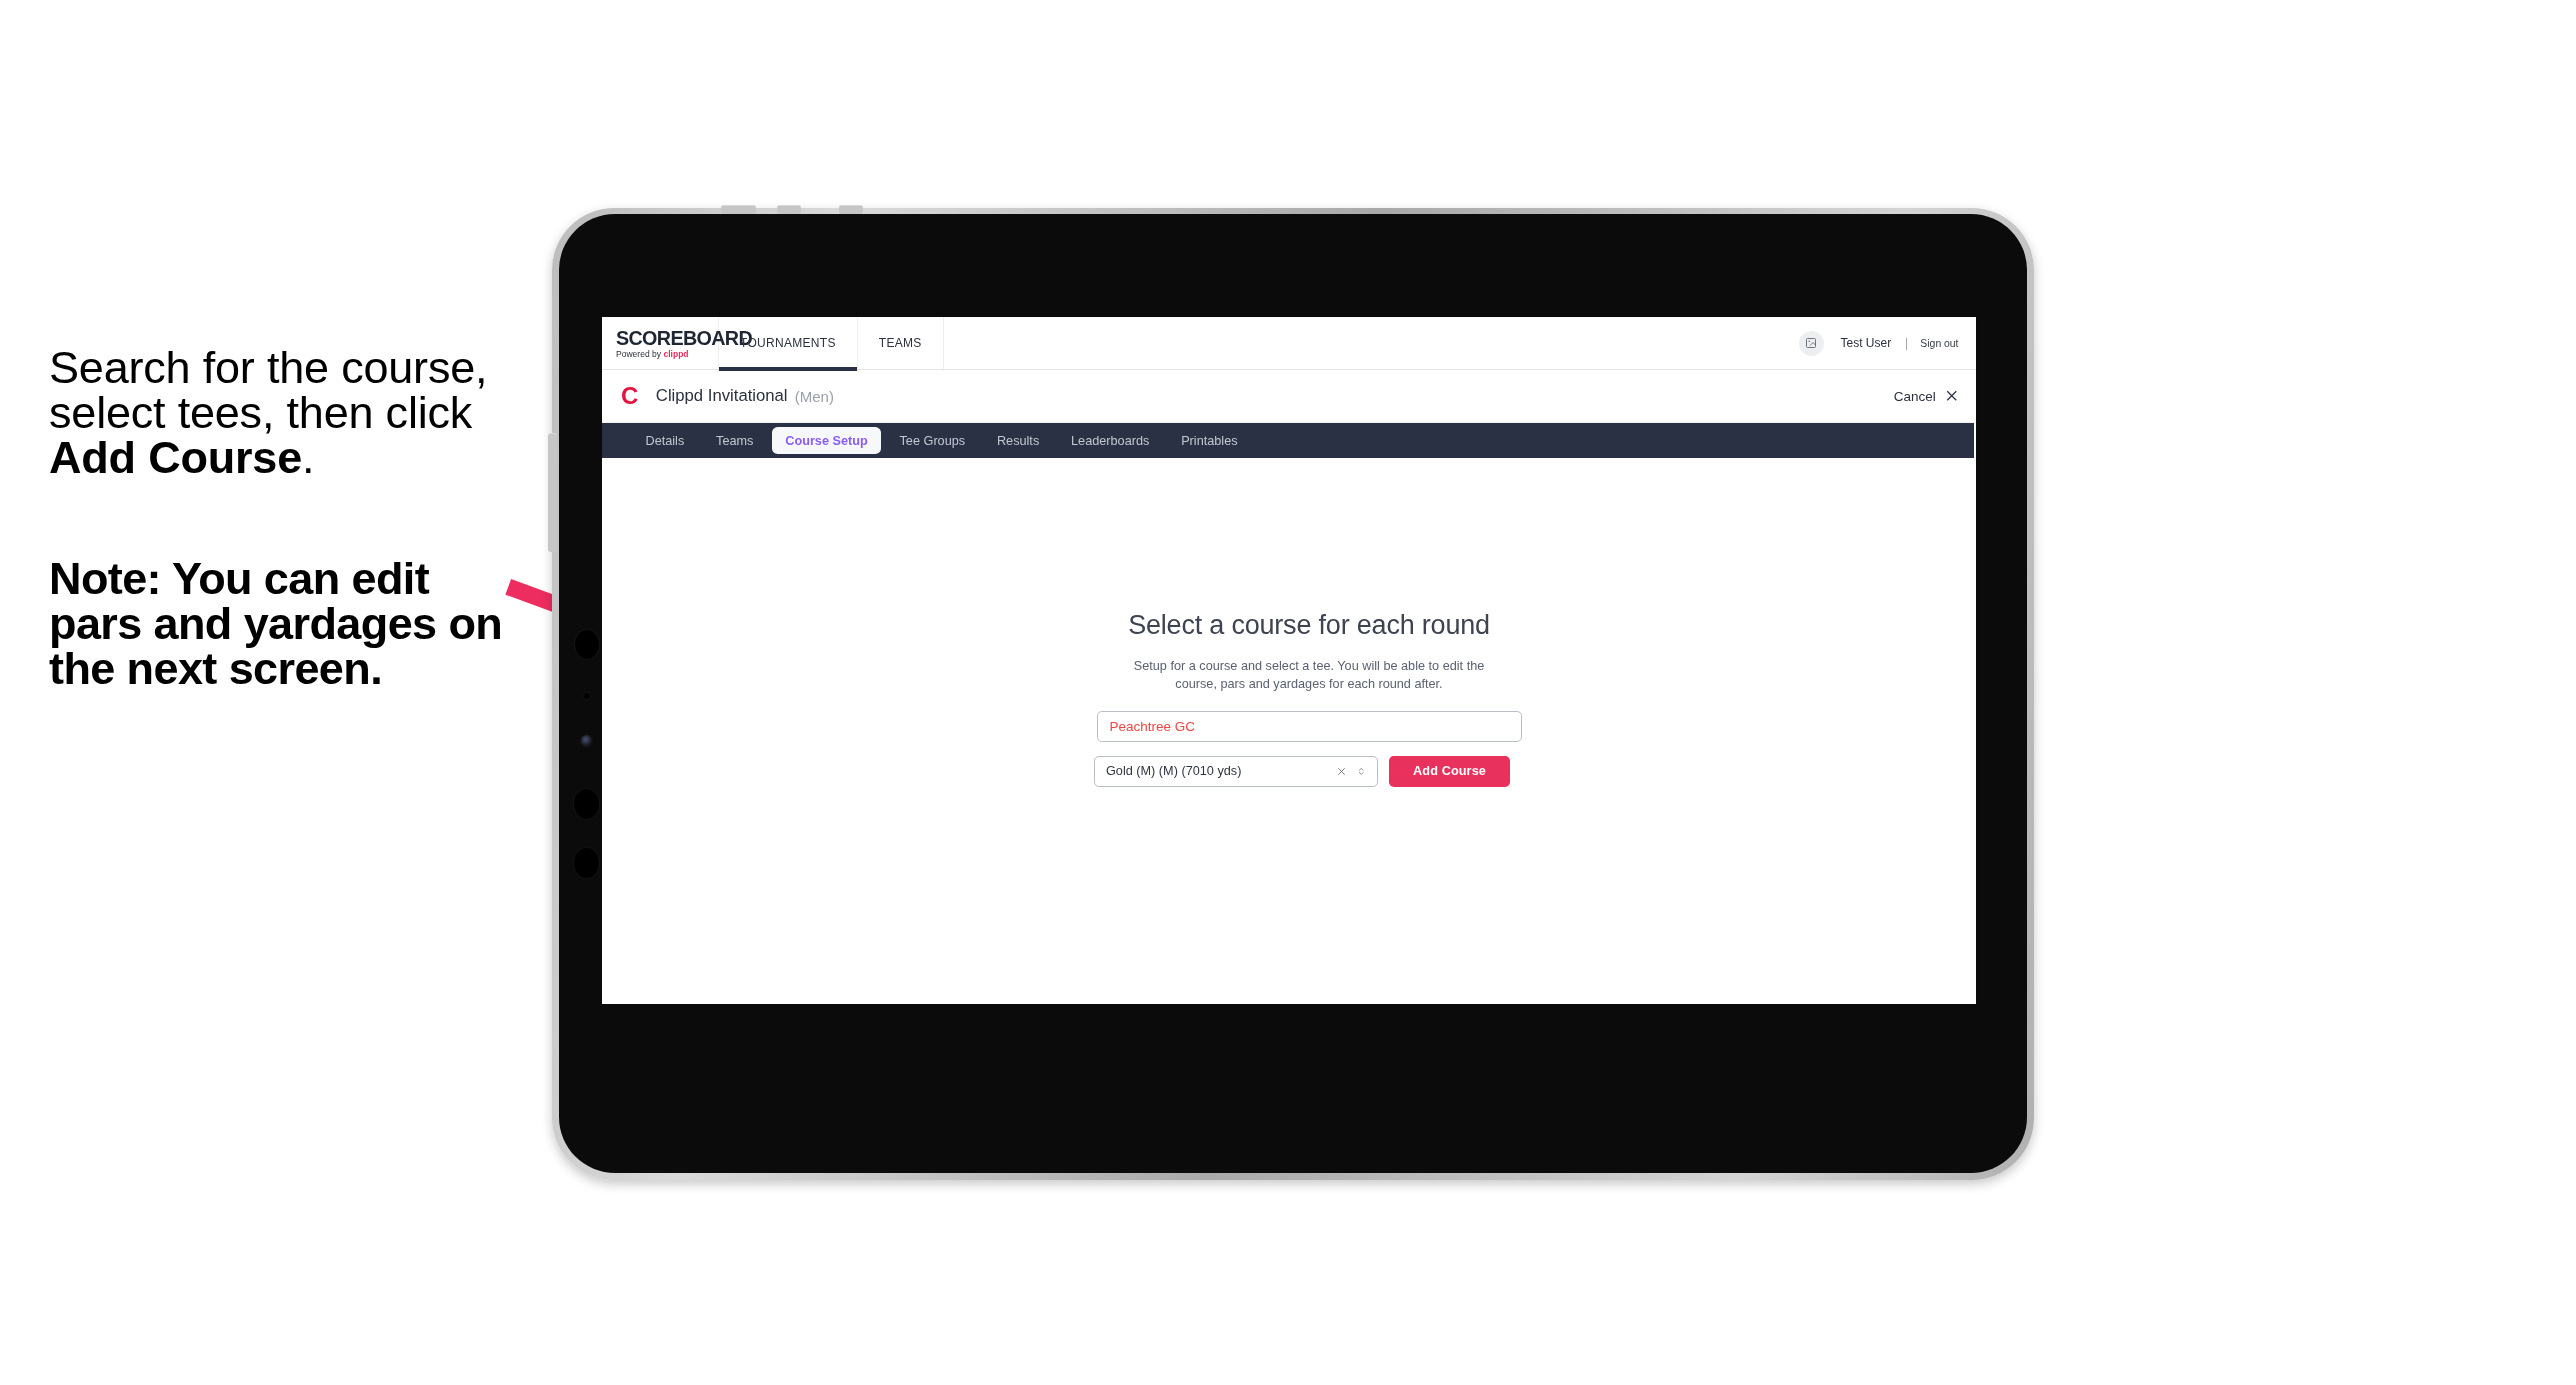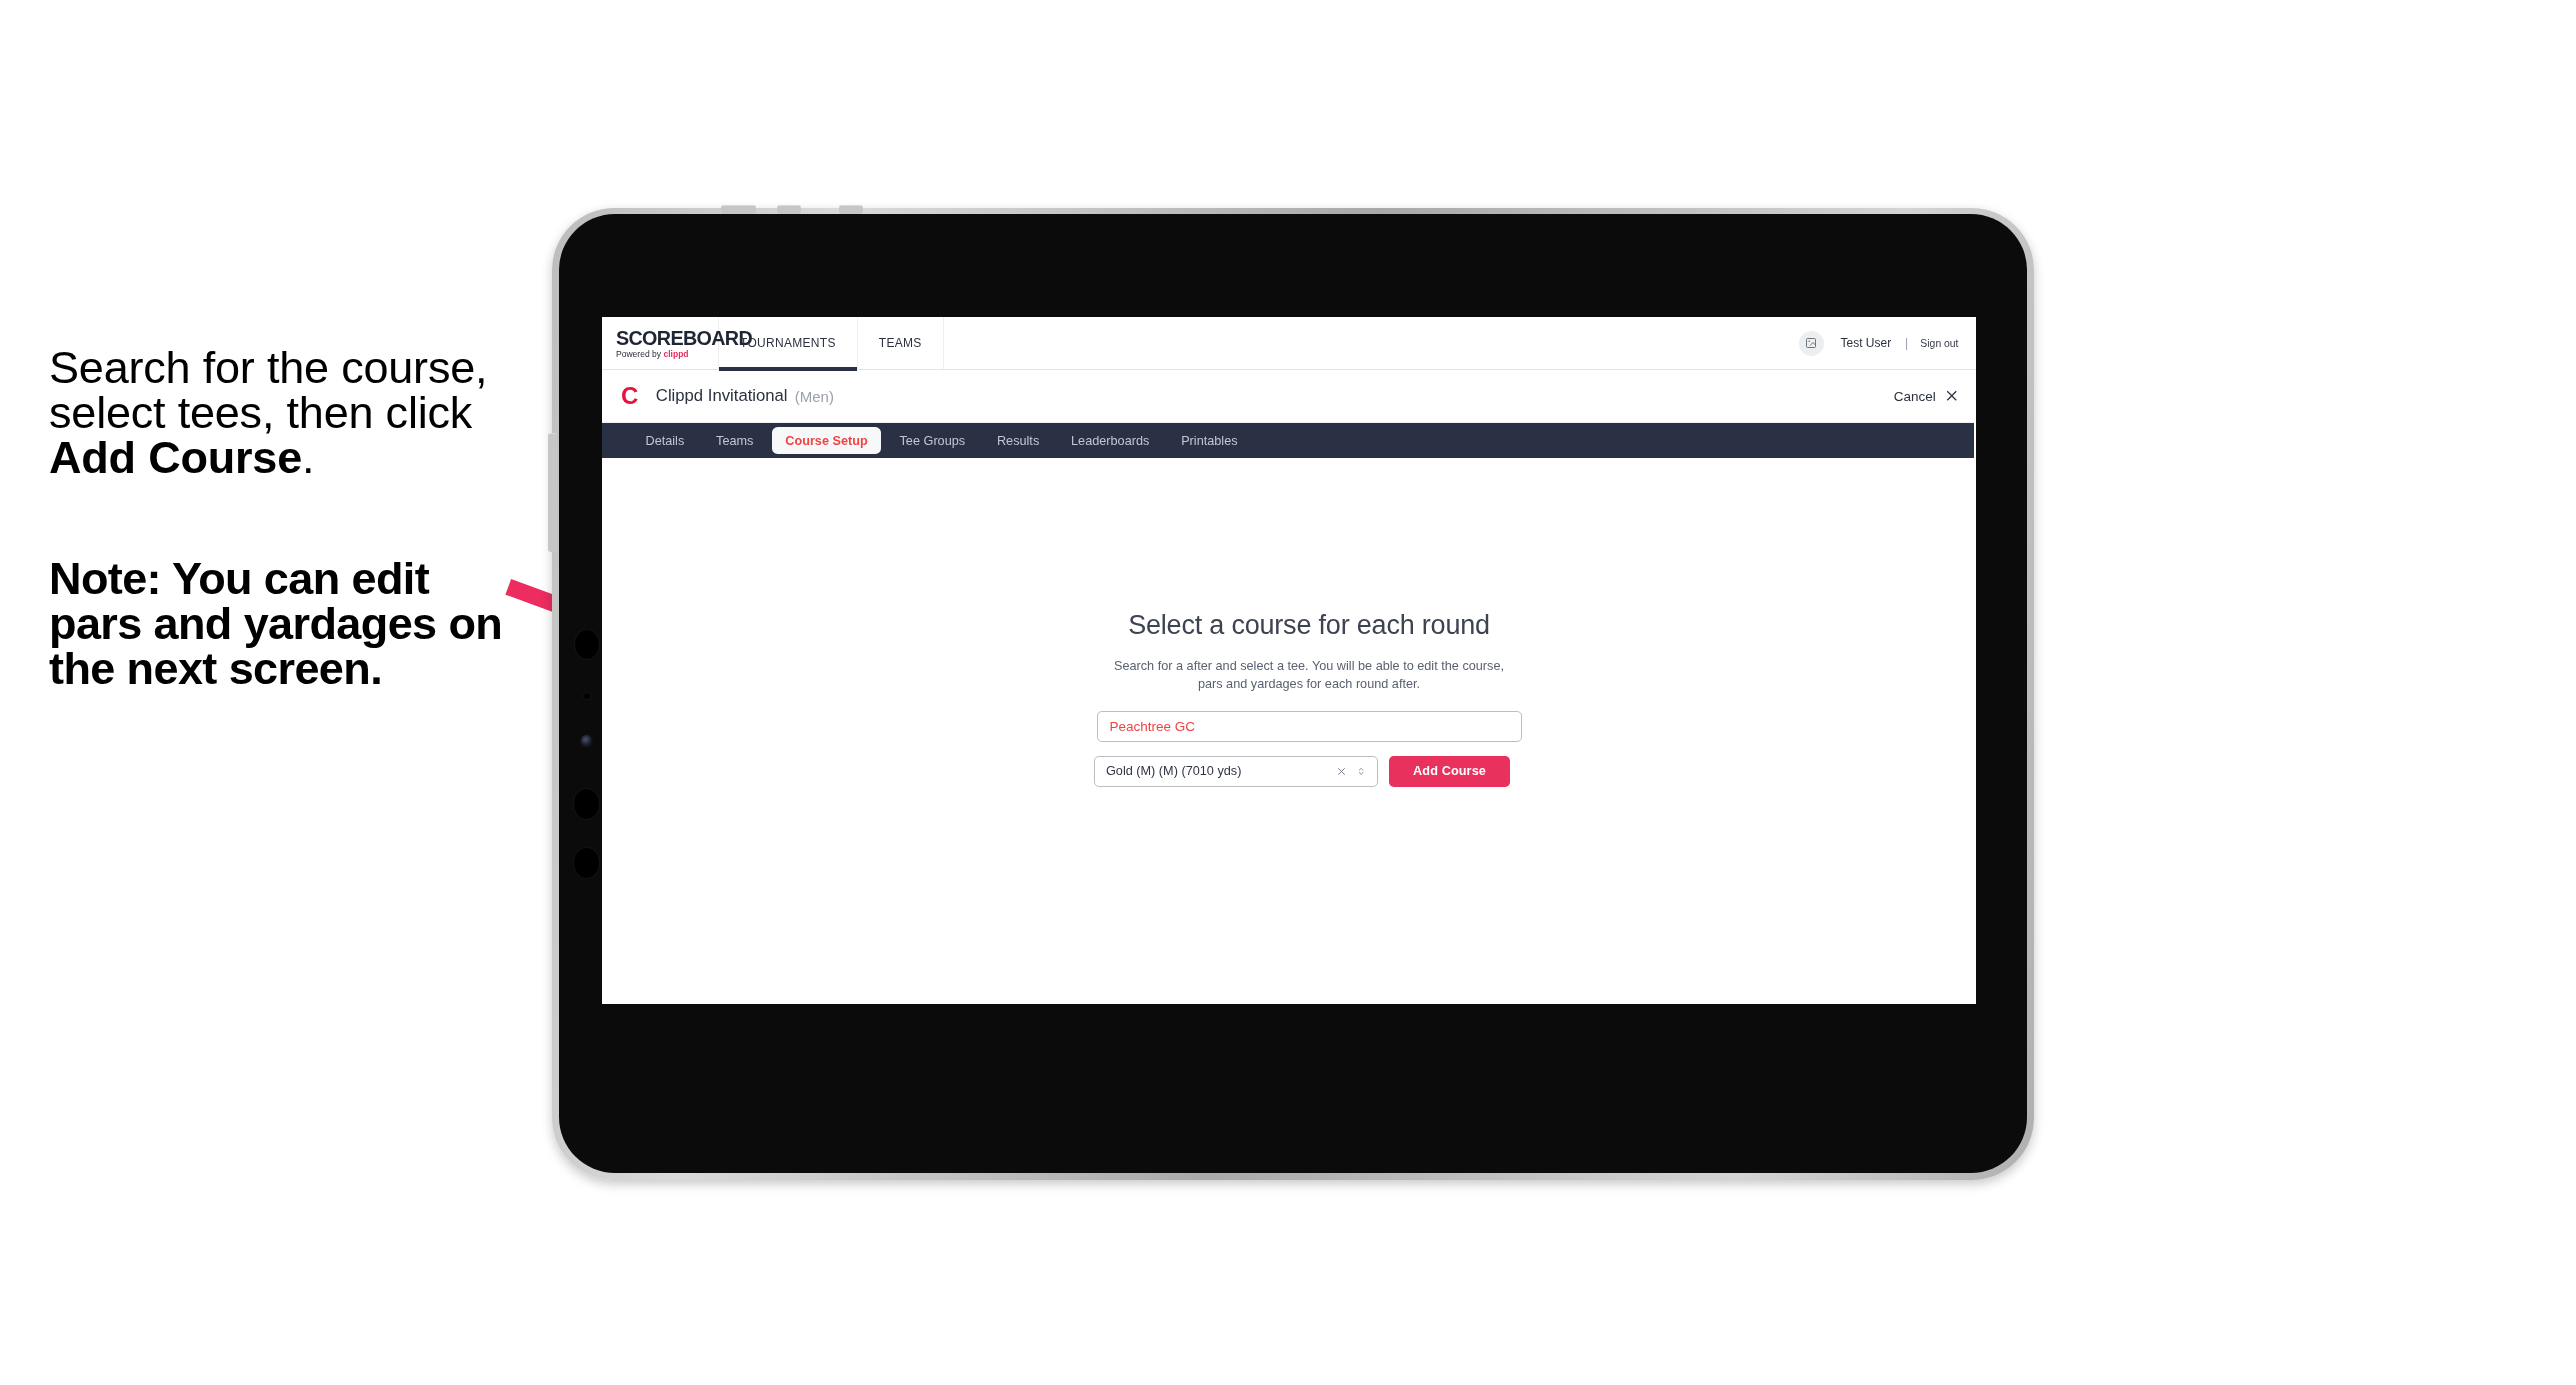--- a/index.html
+++ b/index.html
@@ -229,21 +229,21 @@
   .subtab {
     font-size: 12.7px;
     color: #c2c7d1;
     padding: 6.4px 13.5px;
     border-radius: 5.6px;
     cursor: pointer;
     white-space: nowrap;
   }
   .subtab.active {
     background: #f7f8f9;
-    color: #ef4444;
+    color: #8b5cf6;
     font-weight: 700;
   }
 
   
   .content {
     width: 1374px;
     height: 506px;
     background: #ffffff;
     display: flex;
     flex-direction: column;
@@ -392,21 +392,21 @@
         <div class="subtab active">Course Setup</div>
         <div class="subtab">Tee Groups</div>
         <div class="subtab">Results</div>
         <div class="subtab">Leaderboards</div>
         <div class="subtab">Printables</div>
       </div>
 
       <div class="content">
         <div class="panel">
           <div class="panel-title">Select a course for each round</div>
-          <div class="panel-sub">Search for a after and select a tee. You will be able to edit the course, pars and yardages for each round after.</div>
+          <div class="panel-sub">Setup for a course and select a tee. You will be able to edit the course, pars and yardages for each round after.</div>
 
           <div class="search-row">
             <input class="course-input" type="text" value="Peachtree GC" style="">
           </div>
 
           <div class="tee-row">
             <div class="tee-select">
               <span class="tee-value">Gold (M) (M) (7010 yds)</span>
               <span class="tee-icons">
                 <svg width="11" height="11" viewBox="0 0 24 24" stroke="#6d7380" stroke-width="2" fill="none">

